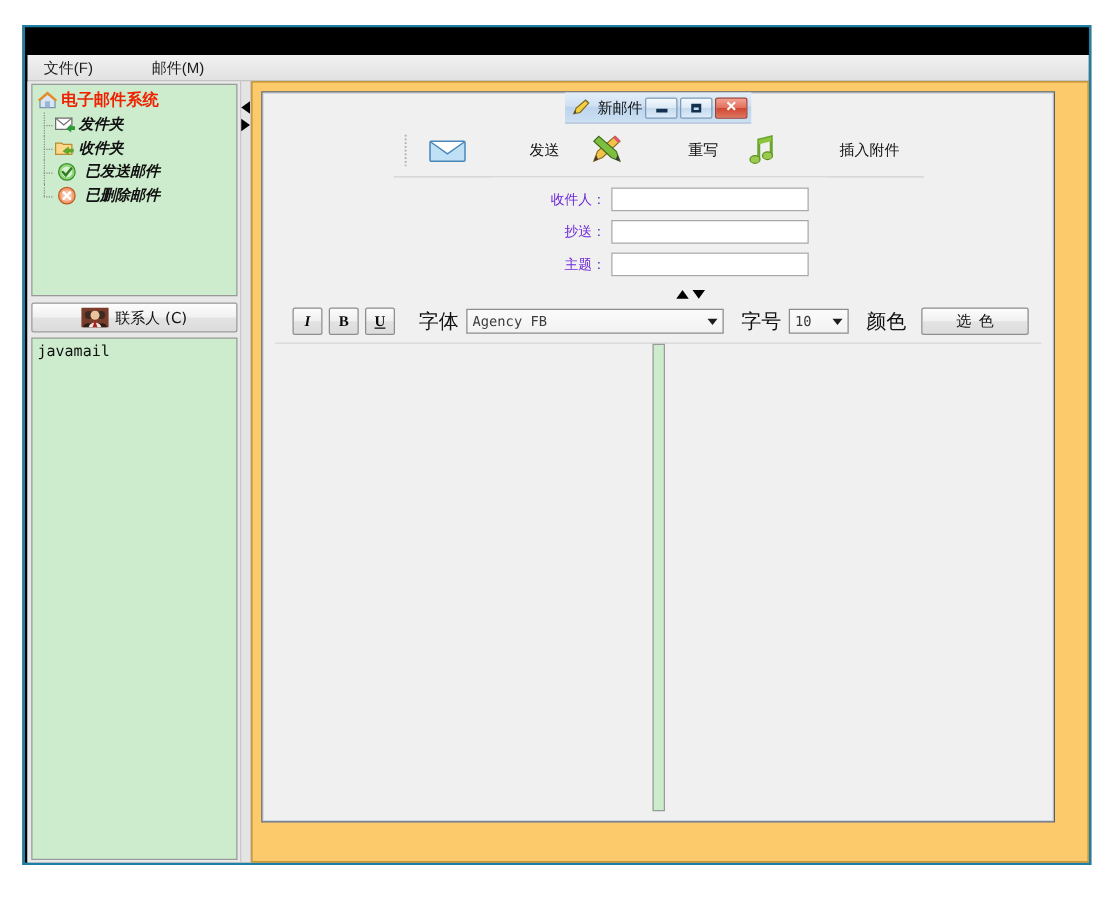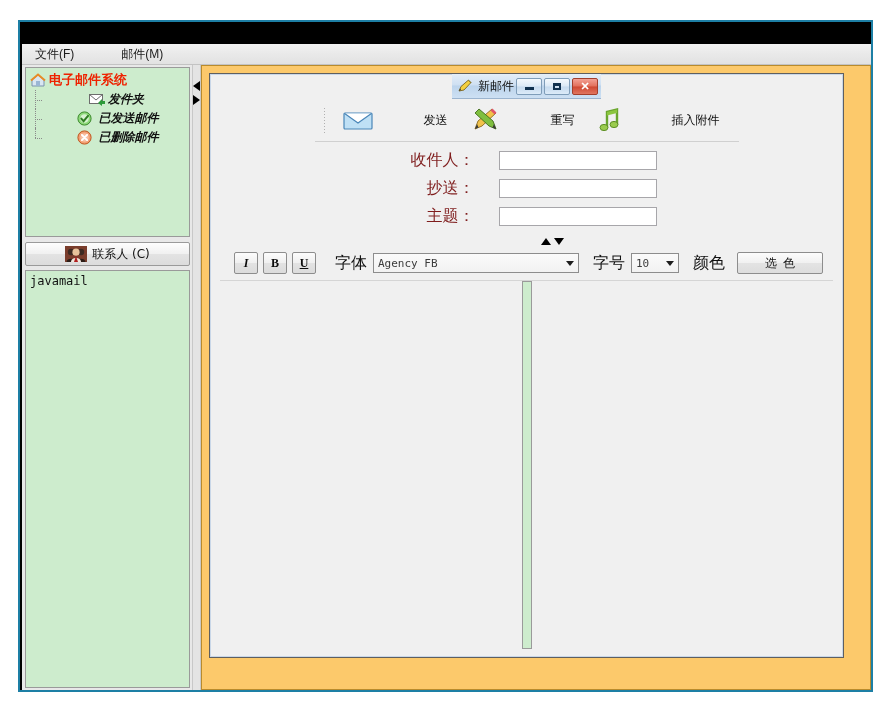--- a/index.html
+++ b/index.html
@@ -101,21 +101,20 @@
     color: #ee2200;
     font-family: "DejaVu Sans", sans-serif;
     margin-left: 3px;
   }
   .tree-child {
     display: flex;
     align-items: center;
     padding: 1px 0 1px 18px;
     white-space: nowrap;
     position: relative;
-    justify-content: center;
   }
   .tree-child .tree-label {
     font-size: 12px;
     font-weight: bold;
     font-style: italic;
     color: #111111;
     font-family: "DejaVu Sans", sans-serif;
     margin-left: 3px;
   }
   .tree-child.indent2 { padding-left: 20px; }
@@ -319,24 +318,24 @@
   }
   .field-row {
     display: flex;
     align-items: center;
     margin-bottom: 7px;
   }
   .field-row:last-child { margin-bottom: 2px; }
   .field-label {
     width: 82px;
     text-align: right;
-    font-size: 16px;
-    font-family: "DejaVu Sans", sans-serif;
-    color: #7f1d1d;
-    padding-right: 24px;
+    font-size: 11px;
+    font-family: "DejaVu Sans", sans-serif;
+    color: #6d28d9;
+    padding-right: 4px;
     white-space: nowrap;
   }
   .field-input {
     flex: 1;
     height: 19px;
     background: #ffffff;
     border: 1px solid #a7a6aa;
     box-sizing: border-box;
     font-size: 12px;
     font-family: "DejaVu Sans", sans-serif;
@@ -516,20 +515,29 @@
           <span class="ticon">
             <svg width="16" height="14" viewBox="0 0 16 14">
               <rect x="0.5" y="2.5" width="13" height="9" fill="#ffffff" stroke="#6d6d6d"></rect>
               <path d="M0.5 2.5 L7 8 L13.5 2.5" fill="none" stroke="#6d6d6d"></path>
               <path d="M9 11 L13 7 L13 9 L16 9 L16 12 L13 12 L13 14 Z" fill="#2d9a3a"></path>
             </svg>
           </span>
           <span class="tree-label">发件夹</span>
         </div>
 
+        <div class="tree-child">
+          <span class="ticon">
+            <svg width="16" height="14" viewBox="0 0 16 14">
+              <path d="M0.5 3.5 L0.5 12.5 L13.5 12.5 L13.5 4.5 L6.5 4.5 L5.5 3.5 Z" fill="#fcd98a" stroke="#b98b2c"></path>
+              <path d="M6 10 L11 6 L11 8 L15 8 L15 11 L11 11 L11 13 Z" fill="#63a62f"></path>
+            </svg>
+          </span>
+          <span class="tree-label">收件夹</span>
+        </div>
 
         <div class="tree-child indent2">
           <span class="ticon">
             <svg width="15" height="15" viewBox="0 0 15 15">
               <circle cx="7.5" cy="7.5" r="6.6" fill="#8ed97a" stroke="#3c8a2c" stroke-width="1"></circle>
               <circle cx="7.5" cy="7.5" r="4.3" fill="#ffffff" opacity="0.65"></circle>
               <path d="M4.3 7.6 L6.6 10.2 L11 4.8" fill="none" stroke="#2f7d22" stroke-width="2" stroke-linecap="round"></path>
             </svg>
           </span>
           <span class="tree-label">已发送邮件</span>

